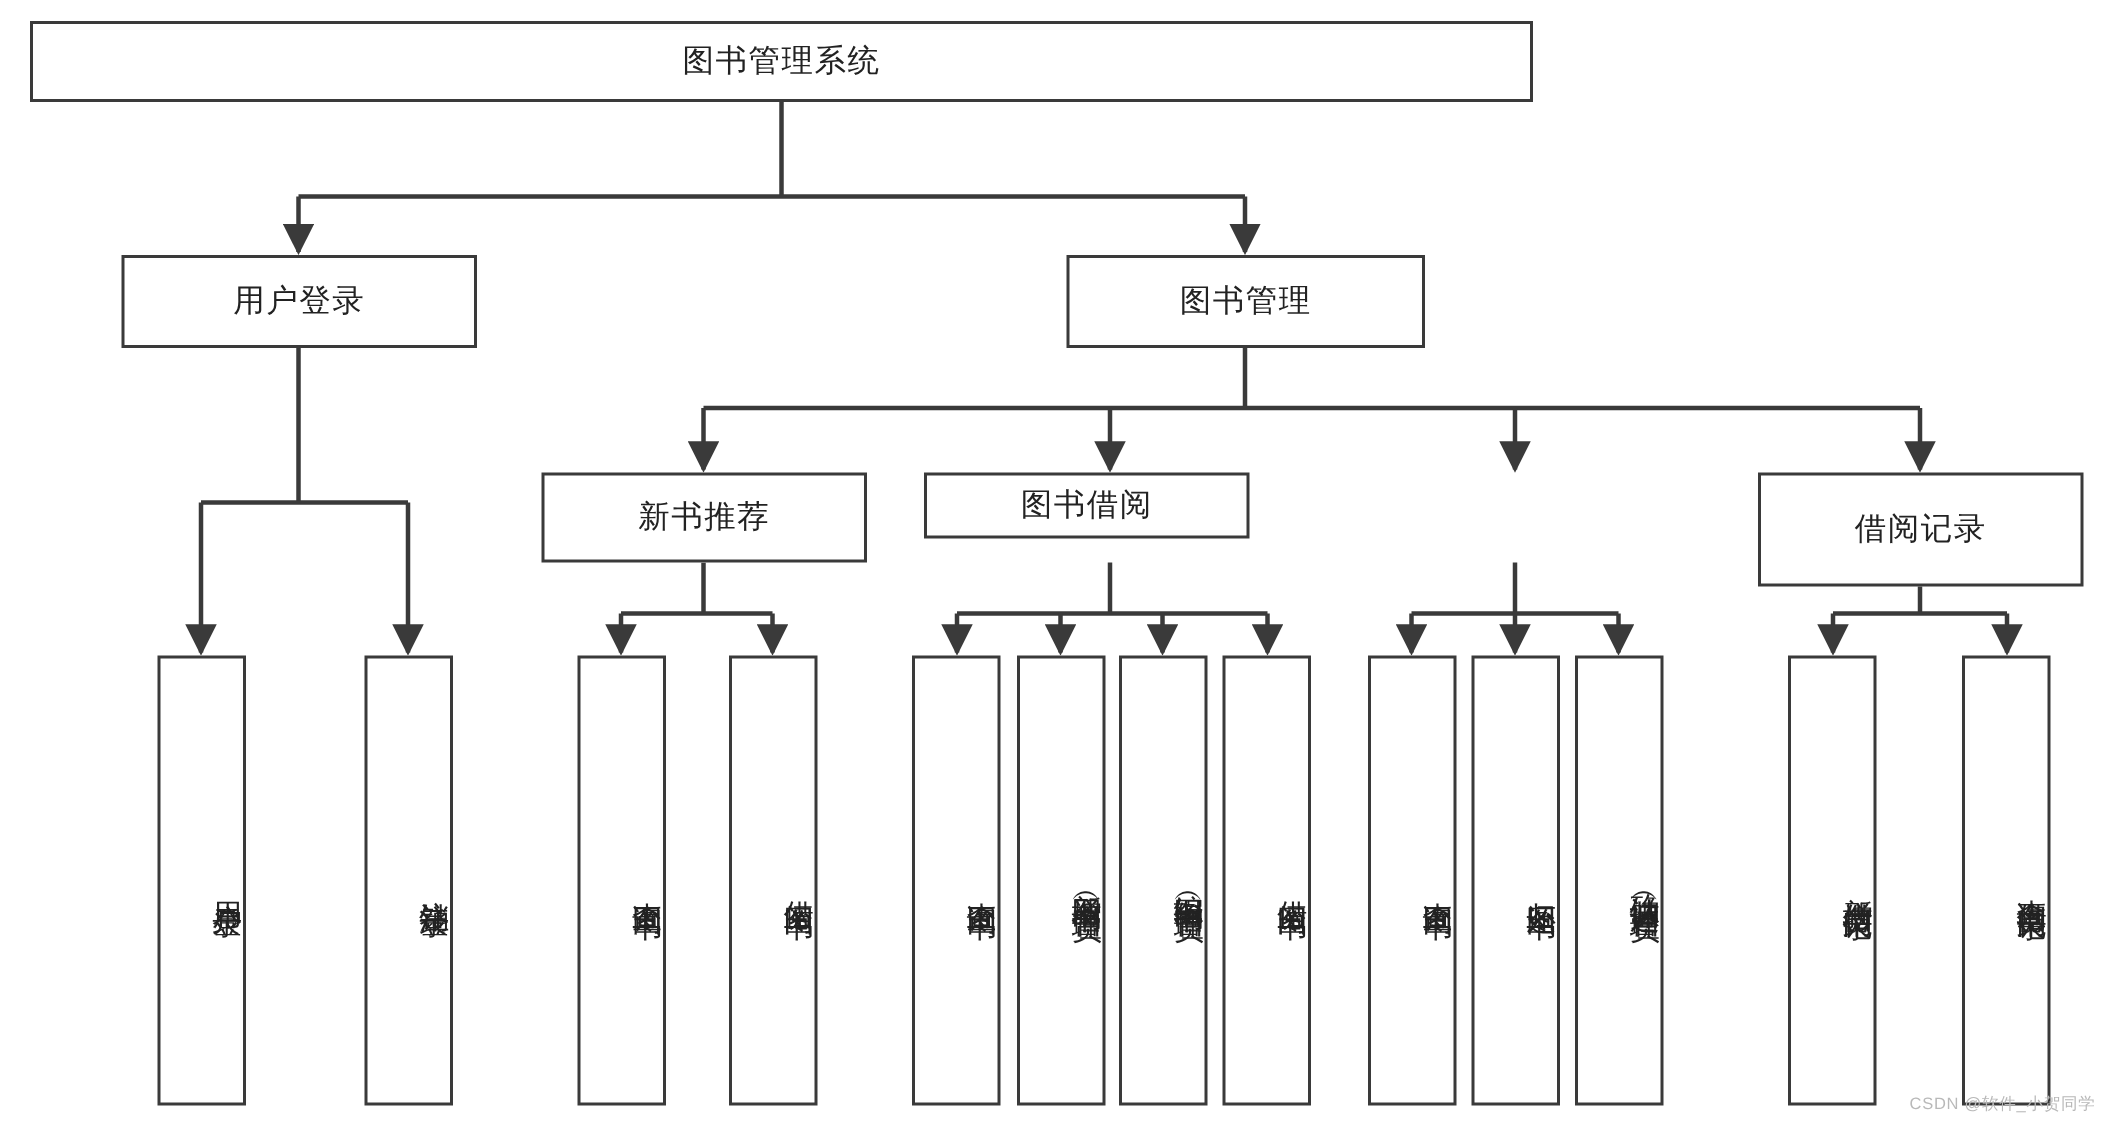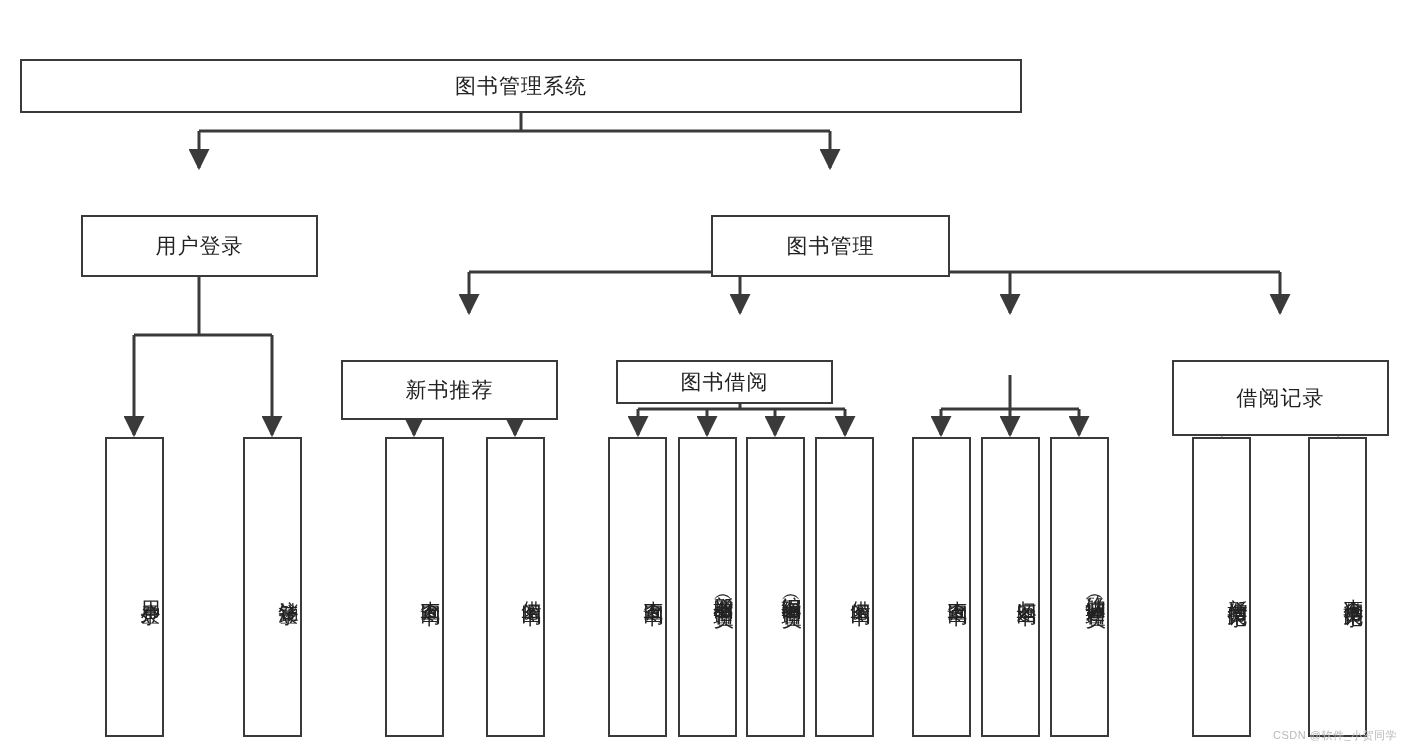--- a/index.html
+++ b/index.html
@@ -31,21 +31,20 @@
     align-items: center;
     justify-content: center;
     color: #222222;
     z-index: 3;
   }
   .node-h {
     font-size: 21px;
     letter-spacing: 1px;
     line-height: 1.2;
     white-space: nowrap;
-    margin-top: 45px;
   }
   .node-v {
     writing-mode: vertical-rl;
     text-orientation: upright;
     font-size: 20px;
     letter-spacing: 2px;
     line-height: 1.1;
     padding-top: 4px;
     align-items: flex-start;
     justify-content: center;
@@ -115,21 +114,21 @@
       <path d="M 1222 409 L 1222 435" marker-end="url(#arrow)"></path>
       <path d="M 1338 409 L 1338 435" marker-end="url(#arrow)"></path>
     </g>
   </svg>
 
   <div class="node node-h" style="left:20px; top:14px; width:1002px; height:54px;">图书管理系统</div>
 
   <div class="node node-h" style="left:81px; top:170px; width:237px; height:62px;">用户登录</div>
   <div class="node node-h" style="left:711px; top:170px; width:239px; height:62px;">图书管理</div>
 
-  <div class="node node-h" style="left:341px; top:315px; width:217px; height:60px;">新书推荐</div>
+  <div class="node node-h" style="left:361px; top:315px; width:217px; height:60px;">新书推荐</div>
   <div class="node node-h" style="left:616px; top:315px; width:217px; height:44px;">图书借阅</div>
   <div class="node node-h" style="left:1172px; top:315px; width:217px; height:76px;">借阅记录</div>
 
   <div class="node node-v" style="left:105px; top:437px; width:59px; height:300px;">用户登录</div>
   <div class="node node-v" style="left:243px; top:437px; width:59px; height:300px;">注销登录</div>
 
   <div class="node node-v" style="left:385px; top:437px; width:59px; height:300px;">查询图书</div>
   <div class="node node-v" style="left:486px; top:437px; width:59px; height:300px;">借阅图书</div>
 
   <div class="node node-v" style="left:608px; top:437px; width:59px; height:300px;">查询图书</div>

